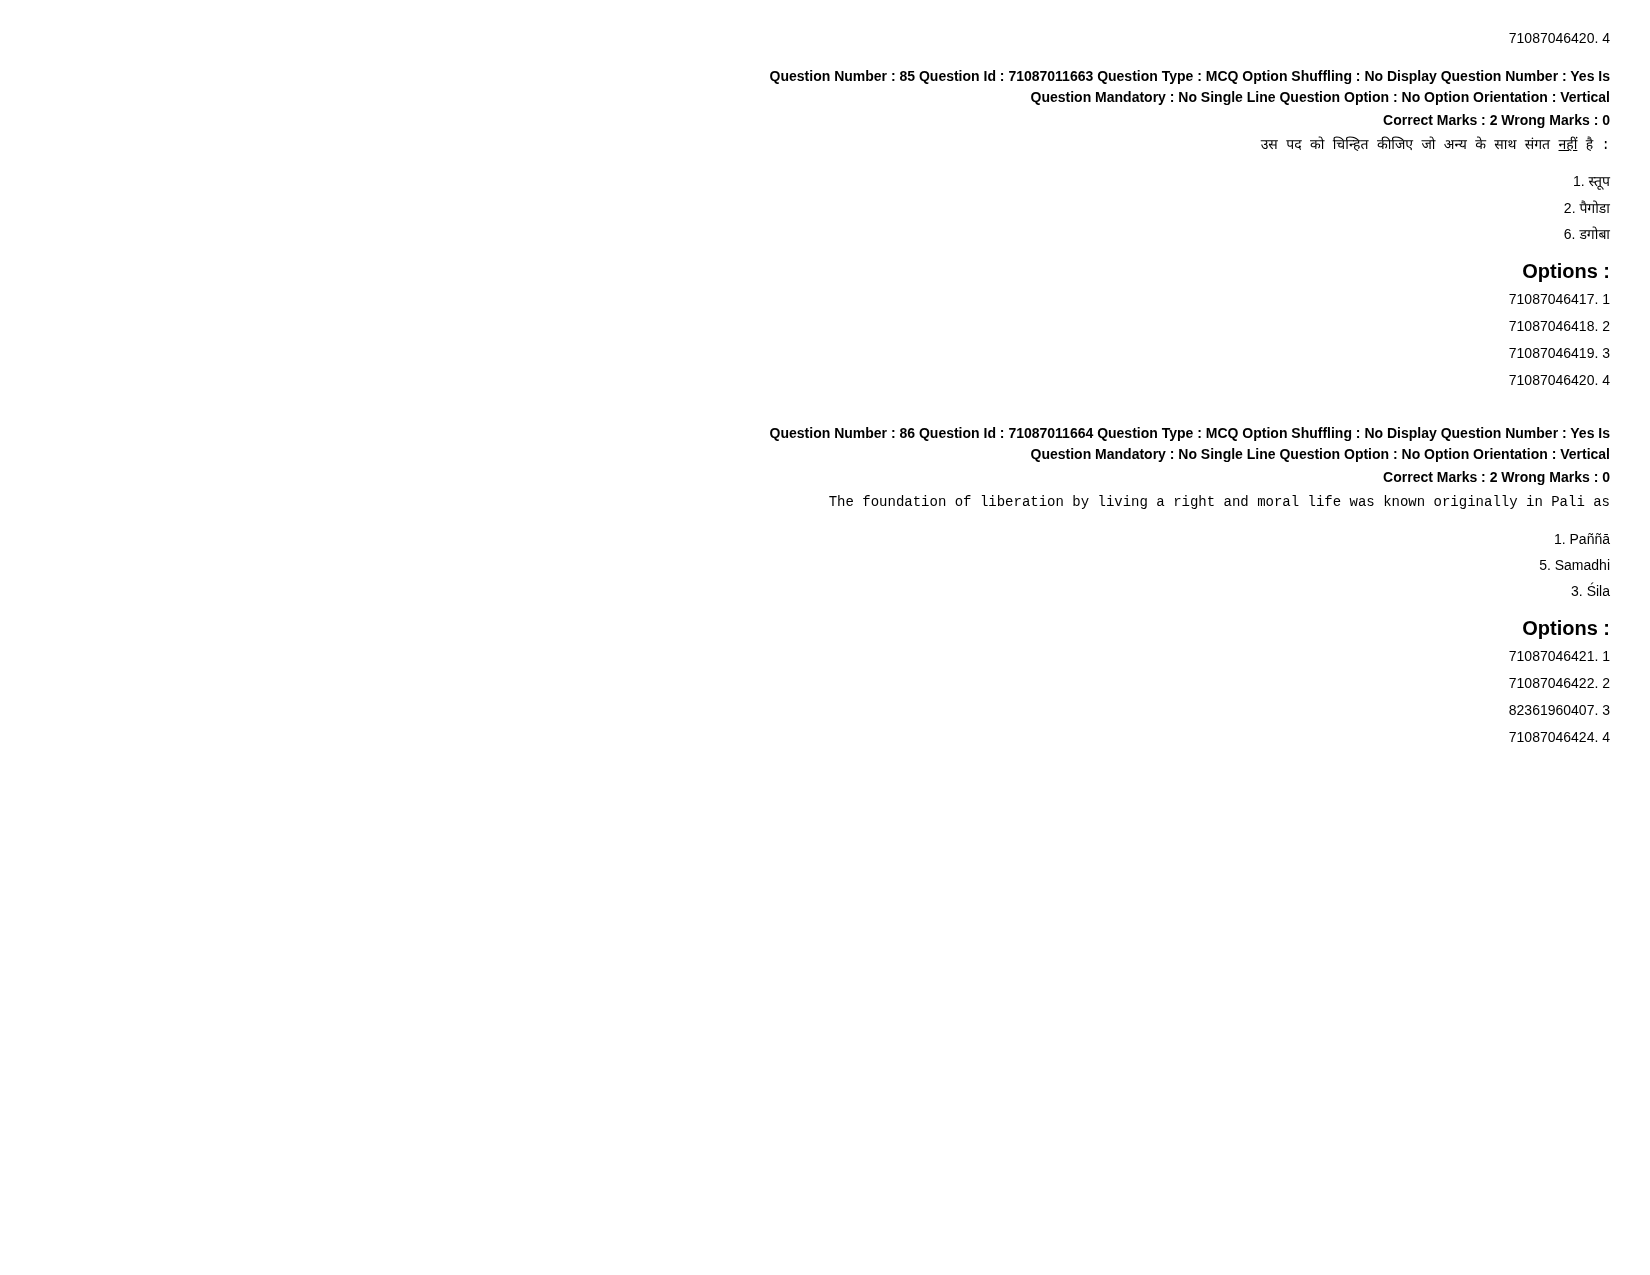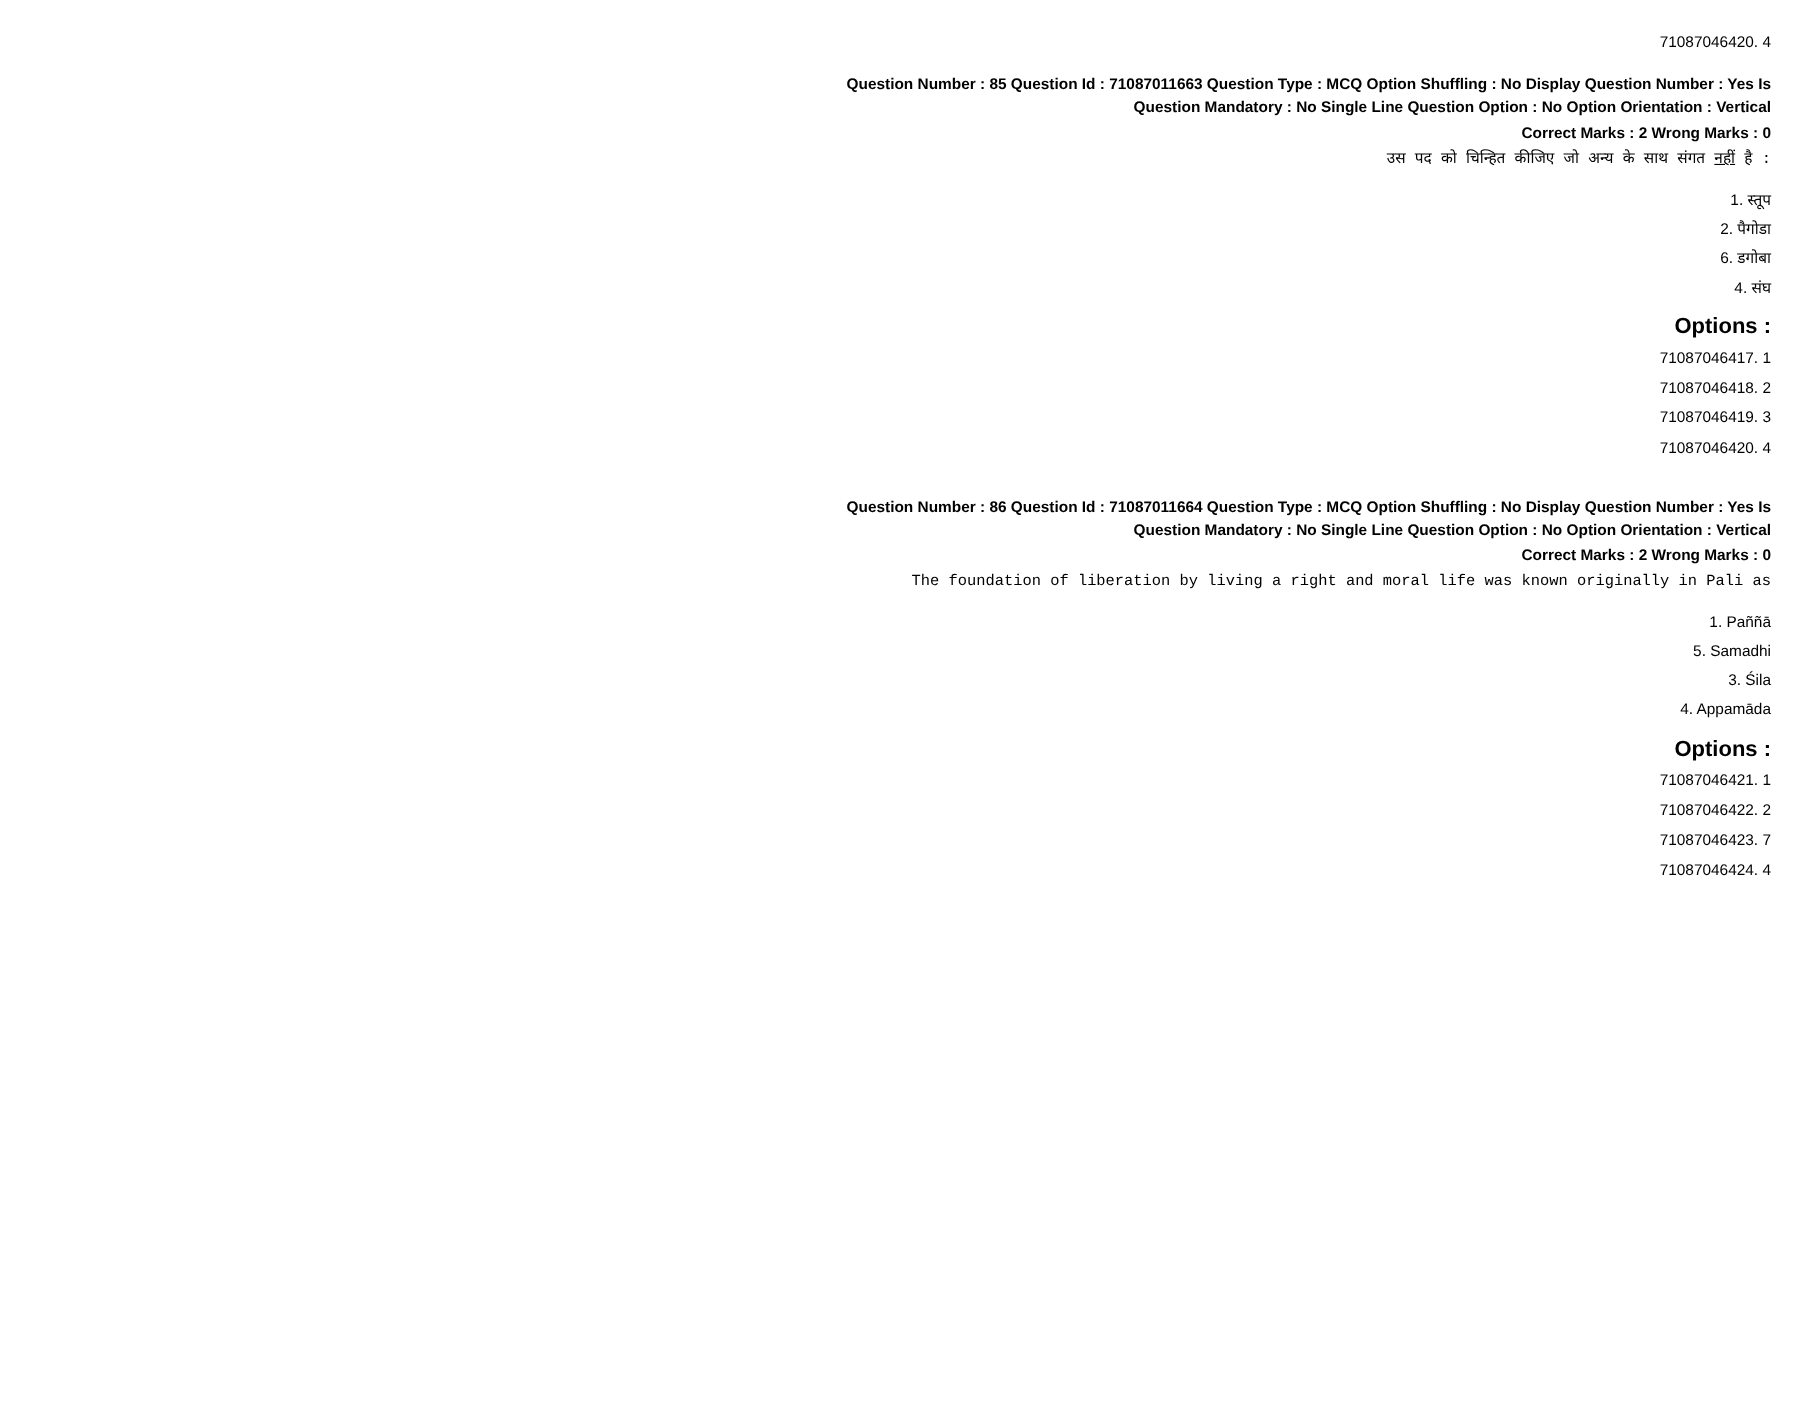--- a/index.html
+++ b/index.html
@@ -78,21 +78,20 @@
     <span>Question Mandatory : No Single Line Question Option : No Option Orientation : Vertical</span>
   </div>
   <div class="correct-marks">Correct Marks : 2 Wrong Marks : 0</div>
   <div class="question-text">
     <span>उस पद को चिन्हित कीजिए जो अन्य के साथ संगत </span><u>नहीं</u><span> है :</span>
   </div>
   <ul class="options-list">
     <li>1. स्तूप</li>
     <li>2. पैगोडा</li>
     <li>6. डगोबा</li>
-    <li>4. संघ</li>
   </ul>
   <div class="options-label">Options :</div>
   <div class="option-ids">
     <div>71087046417. 1</div>
     <div>71087046418. 2</div>
     <div>71087046419. 3</div>
     <div>71087046420. 4</div>
   </div>
 </div>
 
@@ -100,22 +99,21 @@
   <div class="question-meta">
     <span>Question Number : 86 Question Id : 71087011664 Question Type : MCQ Option Shuffling : No Display Question Number : Yes Is</span><br>
     <span>Question Mandatory : No Single Line Question Option : No Option Orientation : Vertical</span>
   </div>
   <div class="correct-marks">Correct Marks : 2 Wrong Marks : 0</div>
   <div class="question-text">The foundation of liberation by living a right and moral life was known originally in Pali as</div>
   <ul class="options-list">
     <li>1. Paññā</li>
     <li>5. Samadhi</li>
     <li>3. Śila</li>
-    <li>4. Appamāda</li>
   </ul>
   <div class="options-label">Options :</div>
   <div class="option-ids">
     <div>71087046421. 1</div>
     <div>71087046422. 2</div>
-    <div>71087046423. 7</div>
+    <div>82361960407. 3</div>
     <div>71087046424. 4</div>
   </div>
 </div>
 
 </body></html>

